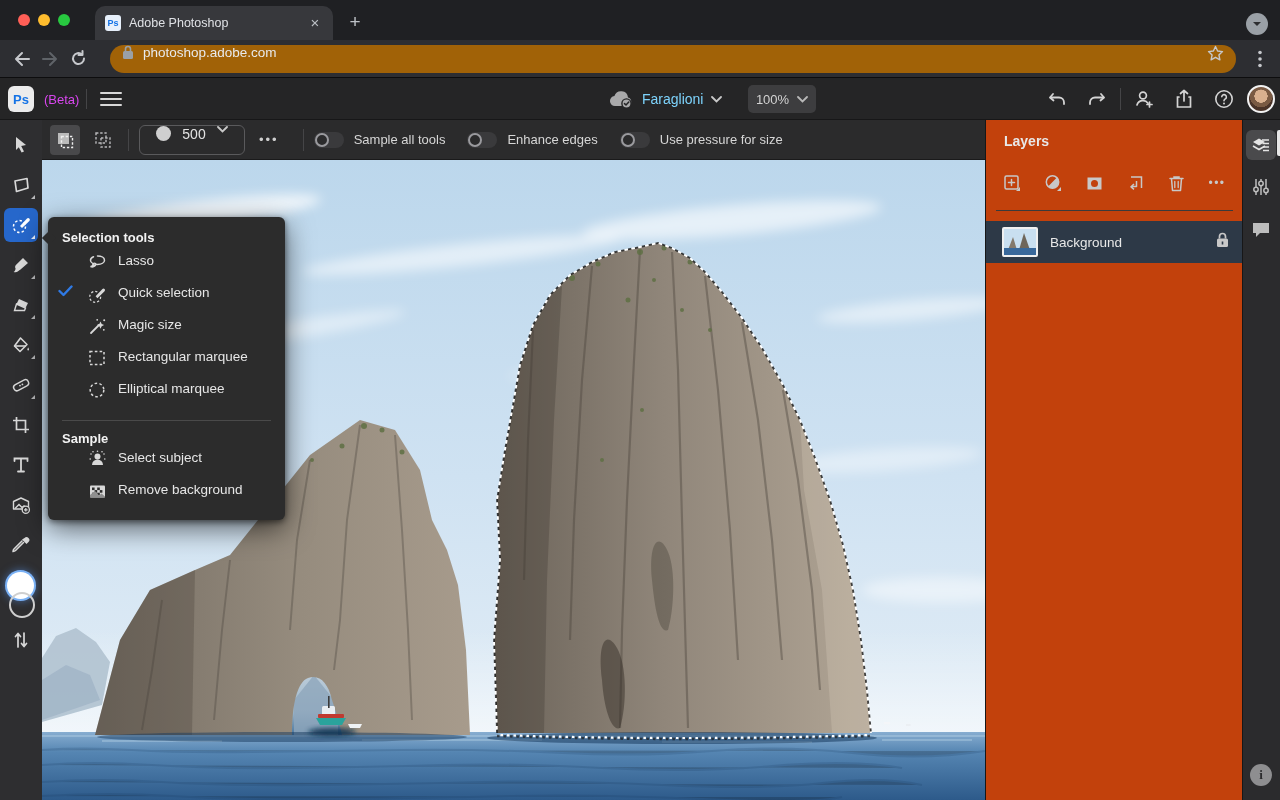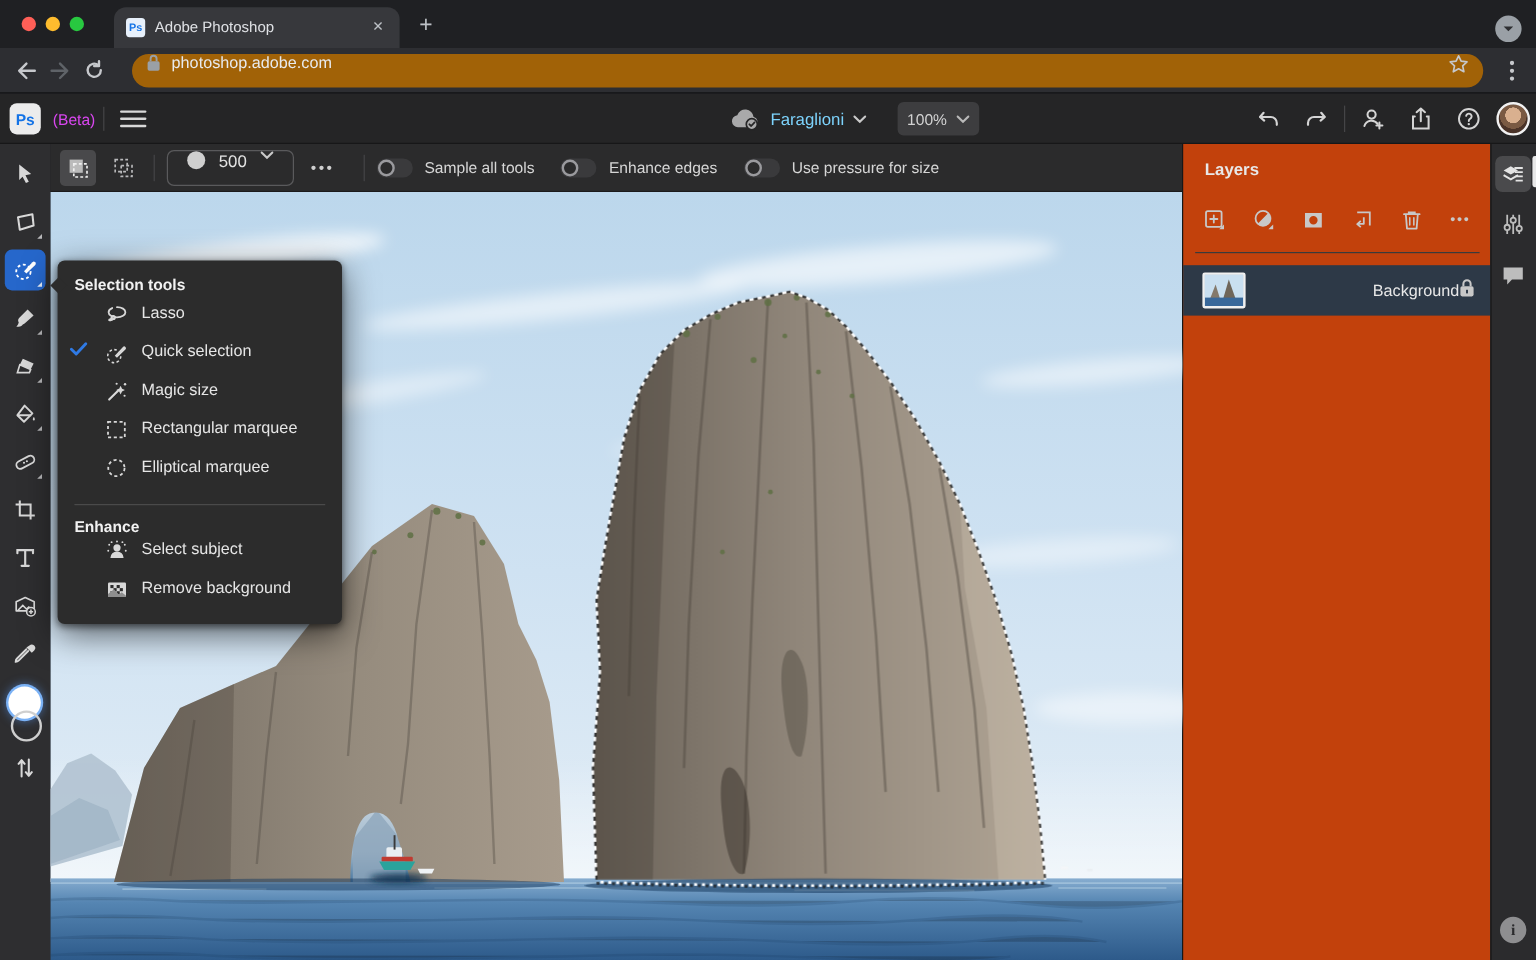--- a/index.html
+++ b/index.html
@@ -93,21 +93,21 @@
 
   
   .layers { left:985px; top:120px; width:257px; height:680px; background:#c2410c; border-left:1px solid #171718; }
   .layers-title { position:absolute; left:18px; top:13px; color:#e8e8e8; font-size:14px; font-weight:bold; }
   .lyr-icons { position:absolute; left:10px; top:48px; width:237px; display:flex; justify-content:space-between; }
   .lyr-btn { width:32px; height:30px; display:flex; align-items:center; justify-content:center; position:relative; }
   .lyr-div { position:absolute; left:10px; top:90px; width:237px; height:1px; background:#3a3a3b; }
   .layer-row { position:absolute; left:0; top:101px; width:257px; height:42px; background:#2d3947;
                display:flex; align-items:center; }
   .thumb { width:36px; height:30px; margin-left:16px; border:2px solid #f0f0f0; border-radius:2px; overflow:hidden; background:#9cb9d2; }
-  .layer-name { color:#e8e8e8; font-size:13.5px; margin-left:12px; flex:1;text-align:right; }
+  .layer-name { color:#e8e8e8; font-size:13.5px; margin-left:12px; flex:1; }
   .lock { margin-right:14px; }
 
   
   .strip { left:1242px; top:120px; width:38px; height:680px; background:#2b2b2d; border-left:1px solid #171718; }
   .strip-btn { position:absolute; left:3px; width:30px; height:30px; border-radius:6px;
                display:flex; align-items:center; justify-content:center; }
   .strip-btn.active { background:#4a4a4c; }
   .active-bar { position:absolute; right:0; top:10px; width:3px; height:26px; background:#e8e8e8; border-radius:2px 0 0 2px; }
   .info-btn { position:absolute; left:7px; bottom:14px; width:22px; height:22px; border-radius:50%; background:#8e8e90;
               color:#2b2b2d; display:flex; align-items:center; justify-content:center; font-size:13px; font-weight:bold; font-family:"Liberation Serif",serif; }
@@ -566,21 +566,21 @@
       <span class="fly-check"></span>
       <span class="fly-ic">
         <svg width="18" height="18" viewBox="0 0 18 18">
             <circle cx="9" cy="9" r="6.8" fill="none" stroke="#d8d8d8" stroke-width="1.5" stroke-dasharray="2.6 2.3"></circle>
           </svg>
       </span>
       <span class="fly-label">Elliptical marquee</span>
     </div>
 
     <div class="fly-div"></div>
-    <div class="fly-sect">Enhance</div>
+    <div class="fly-sect">Sample</div>
 
     <div class="fly-item">
       <span class="fly-check"></span>
       <span class="fly-ic">
         <svg width="19" height="19" viewBox="0 0 19 19">
             <circle cx="9.5" cy="6.5" r="3" fill="#d8d8d8"></circle>
             <path d="M4 15 a5.5 5.5 0 0 1 11 0 Z" fill="#d8d8d8"></path>
             <g fill="#d8d8d8">
               <circle cx="3" cy="4" r=".8"></circle>
               <circle cx="16" cy="4" r=".8"></circle>

